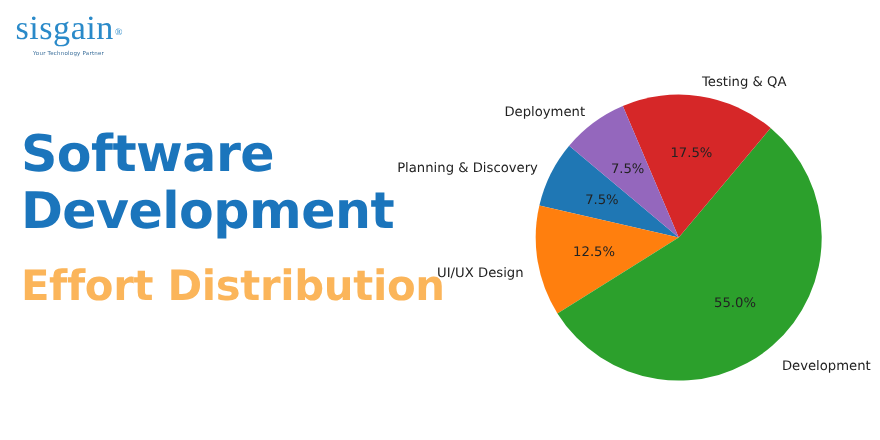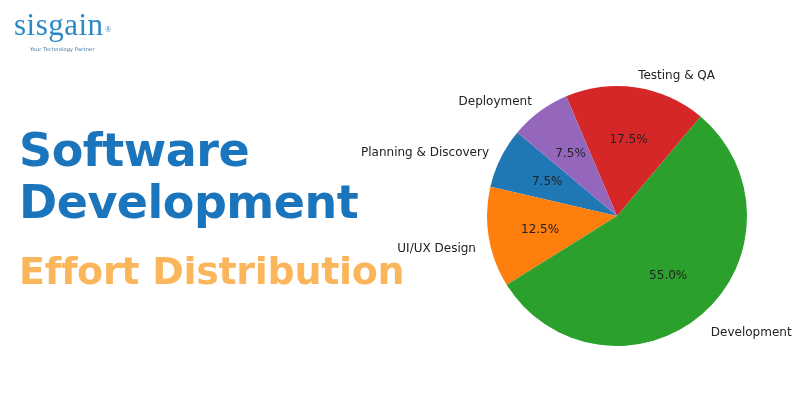--- a/index.html
+++ b/index.html
@@ -1,21 +1,21 @@
 <!DOCTYPE html>
 <html><head>
 <meta charset="utf-8">
 <style>
   html, body { margin:0; padding:0; }
   body { width:800px; height:400px; background:#ffffff; position:relative; overflow:hidden; font-family:"DejaVu Sans", sans-serif; }
   .logo { position:absolute; left:14px; top:8px; }
   .logo-word { font-family:Liberation Serif, serif; font-size:31px; color:#2a8ac9; letter-spacing:0.5px; line-height:34px; }
   .logo-reg { font-size:9px; vertical-align:top; position:relative; top:4px; margin-left:1px; }
   .logo-tag { position:absolute; left:16px; top:38px; font-size:5px; color:#3a6e9a; white-space:nowrap; letter-spacing:0.2px; }
-  .title { position:absolute; left:19px; font-family:"DejaVu Sans", sans-serif; font-weight:bold; white-space:nowrap; letter-spacing:-0.5px;margin-top:11px; }
+  .title { position:absolute; left:19px; font-family:"DejaVu Sans", sans-serif; font-weight:bold; white-space:nowrap; letter-spacing:-0.5px; }
   .t1 { top:112px; font-size:46px; color:#1b75bc; }
   .t2 { top:164px; font-size:46px; color:#1b75bc; }
   .t3 { top:238px; font-size:38px; color:#fbb55a; letter-spacing:-0.3px; }
   svg.chart { position:absolute; left:0; top:0; }
   .lbl { font-family:"DejaVu Sans", sans-serif; font-size:12px; fill:#222222; }
 </style>
 </head>
 <body>
 
 <div class="logo">

